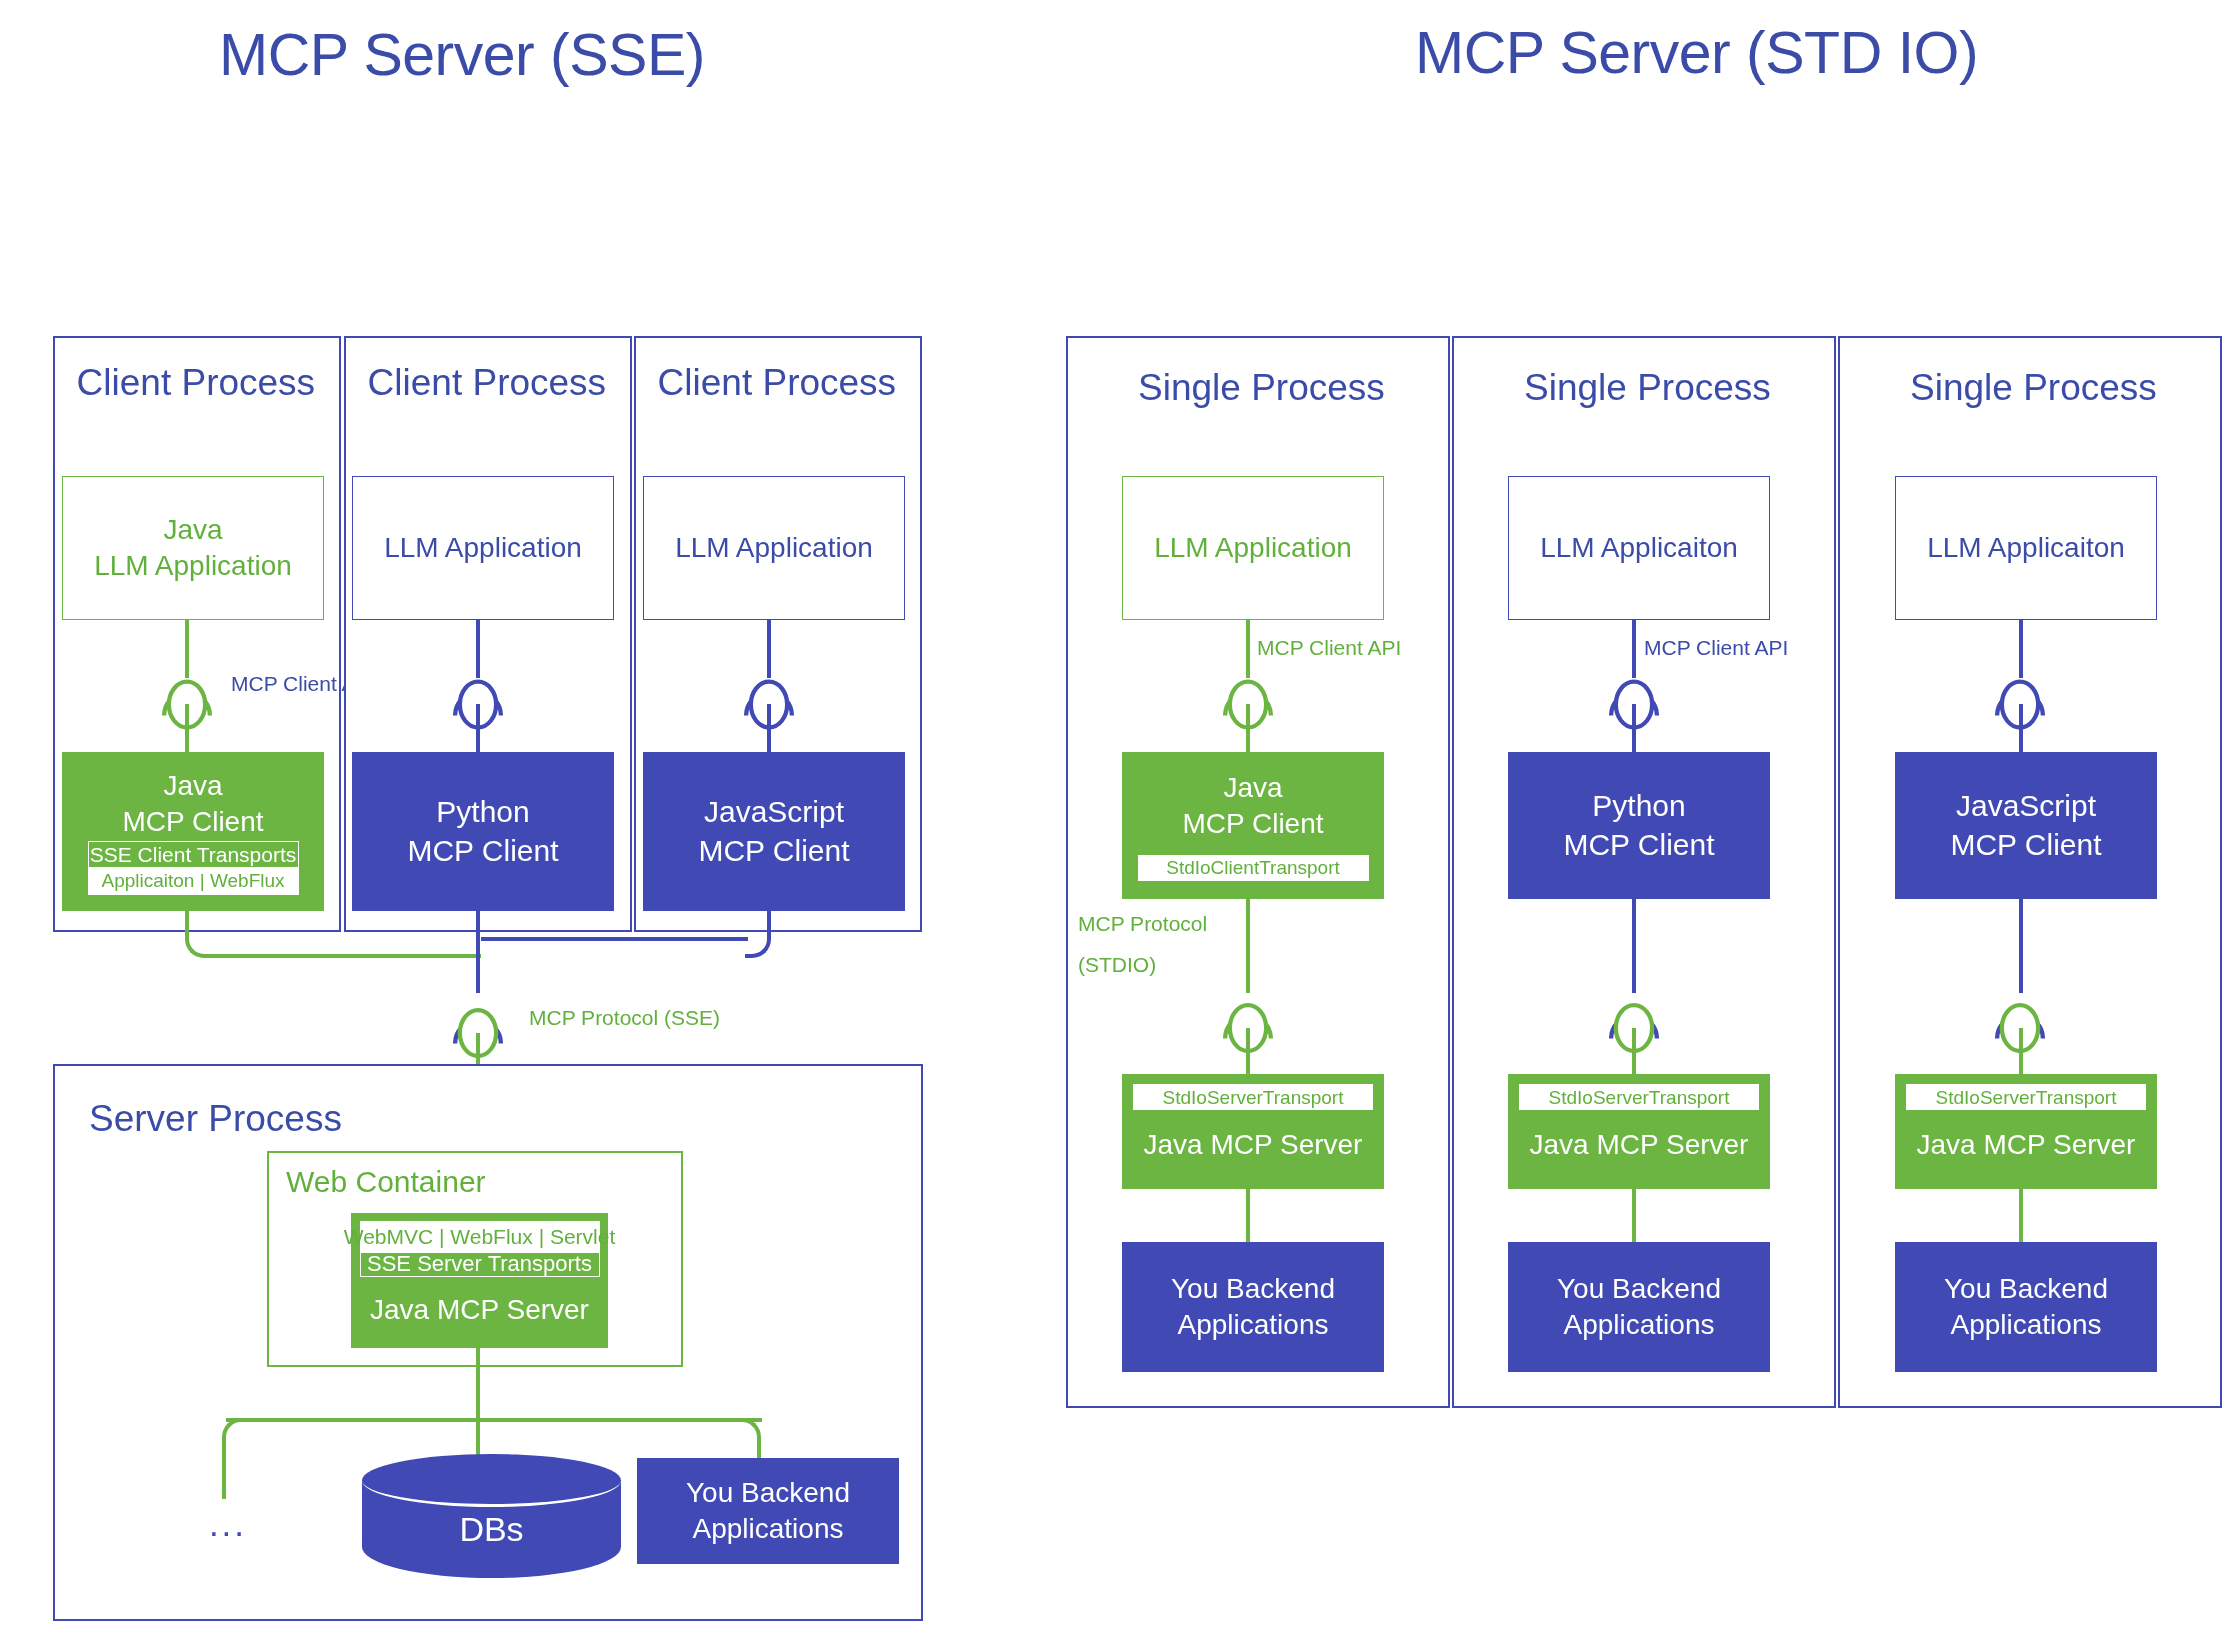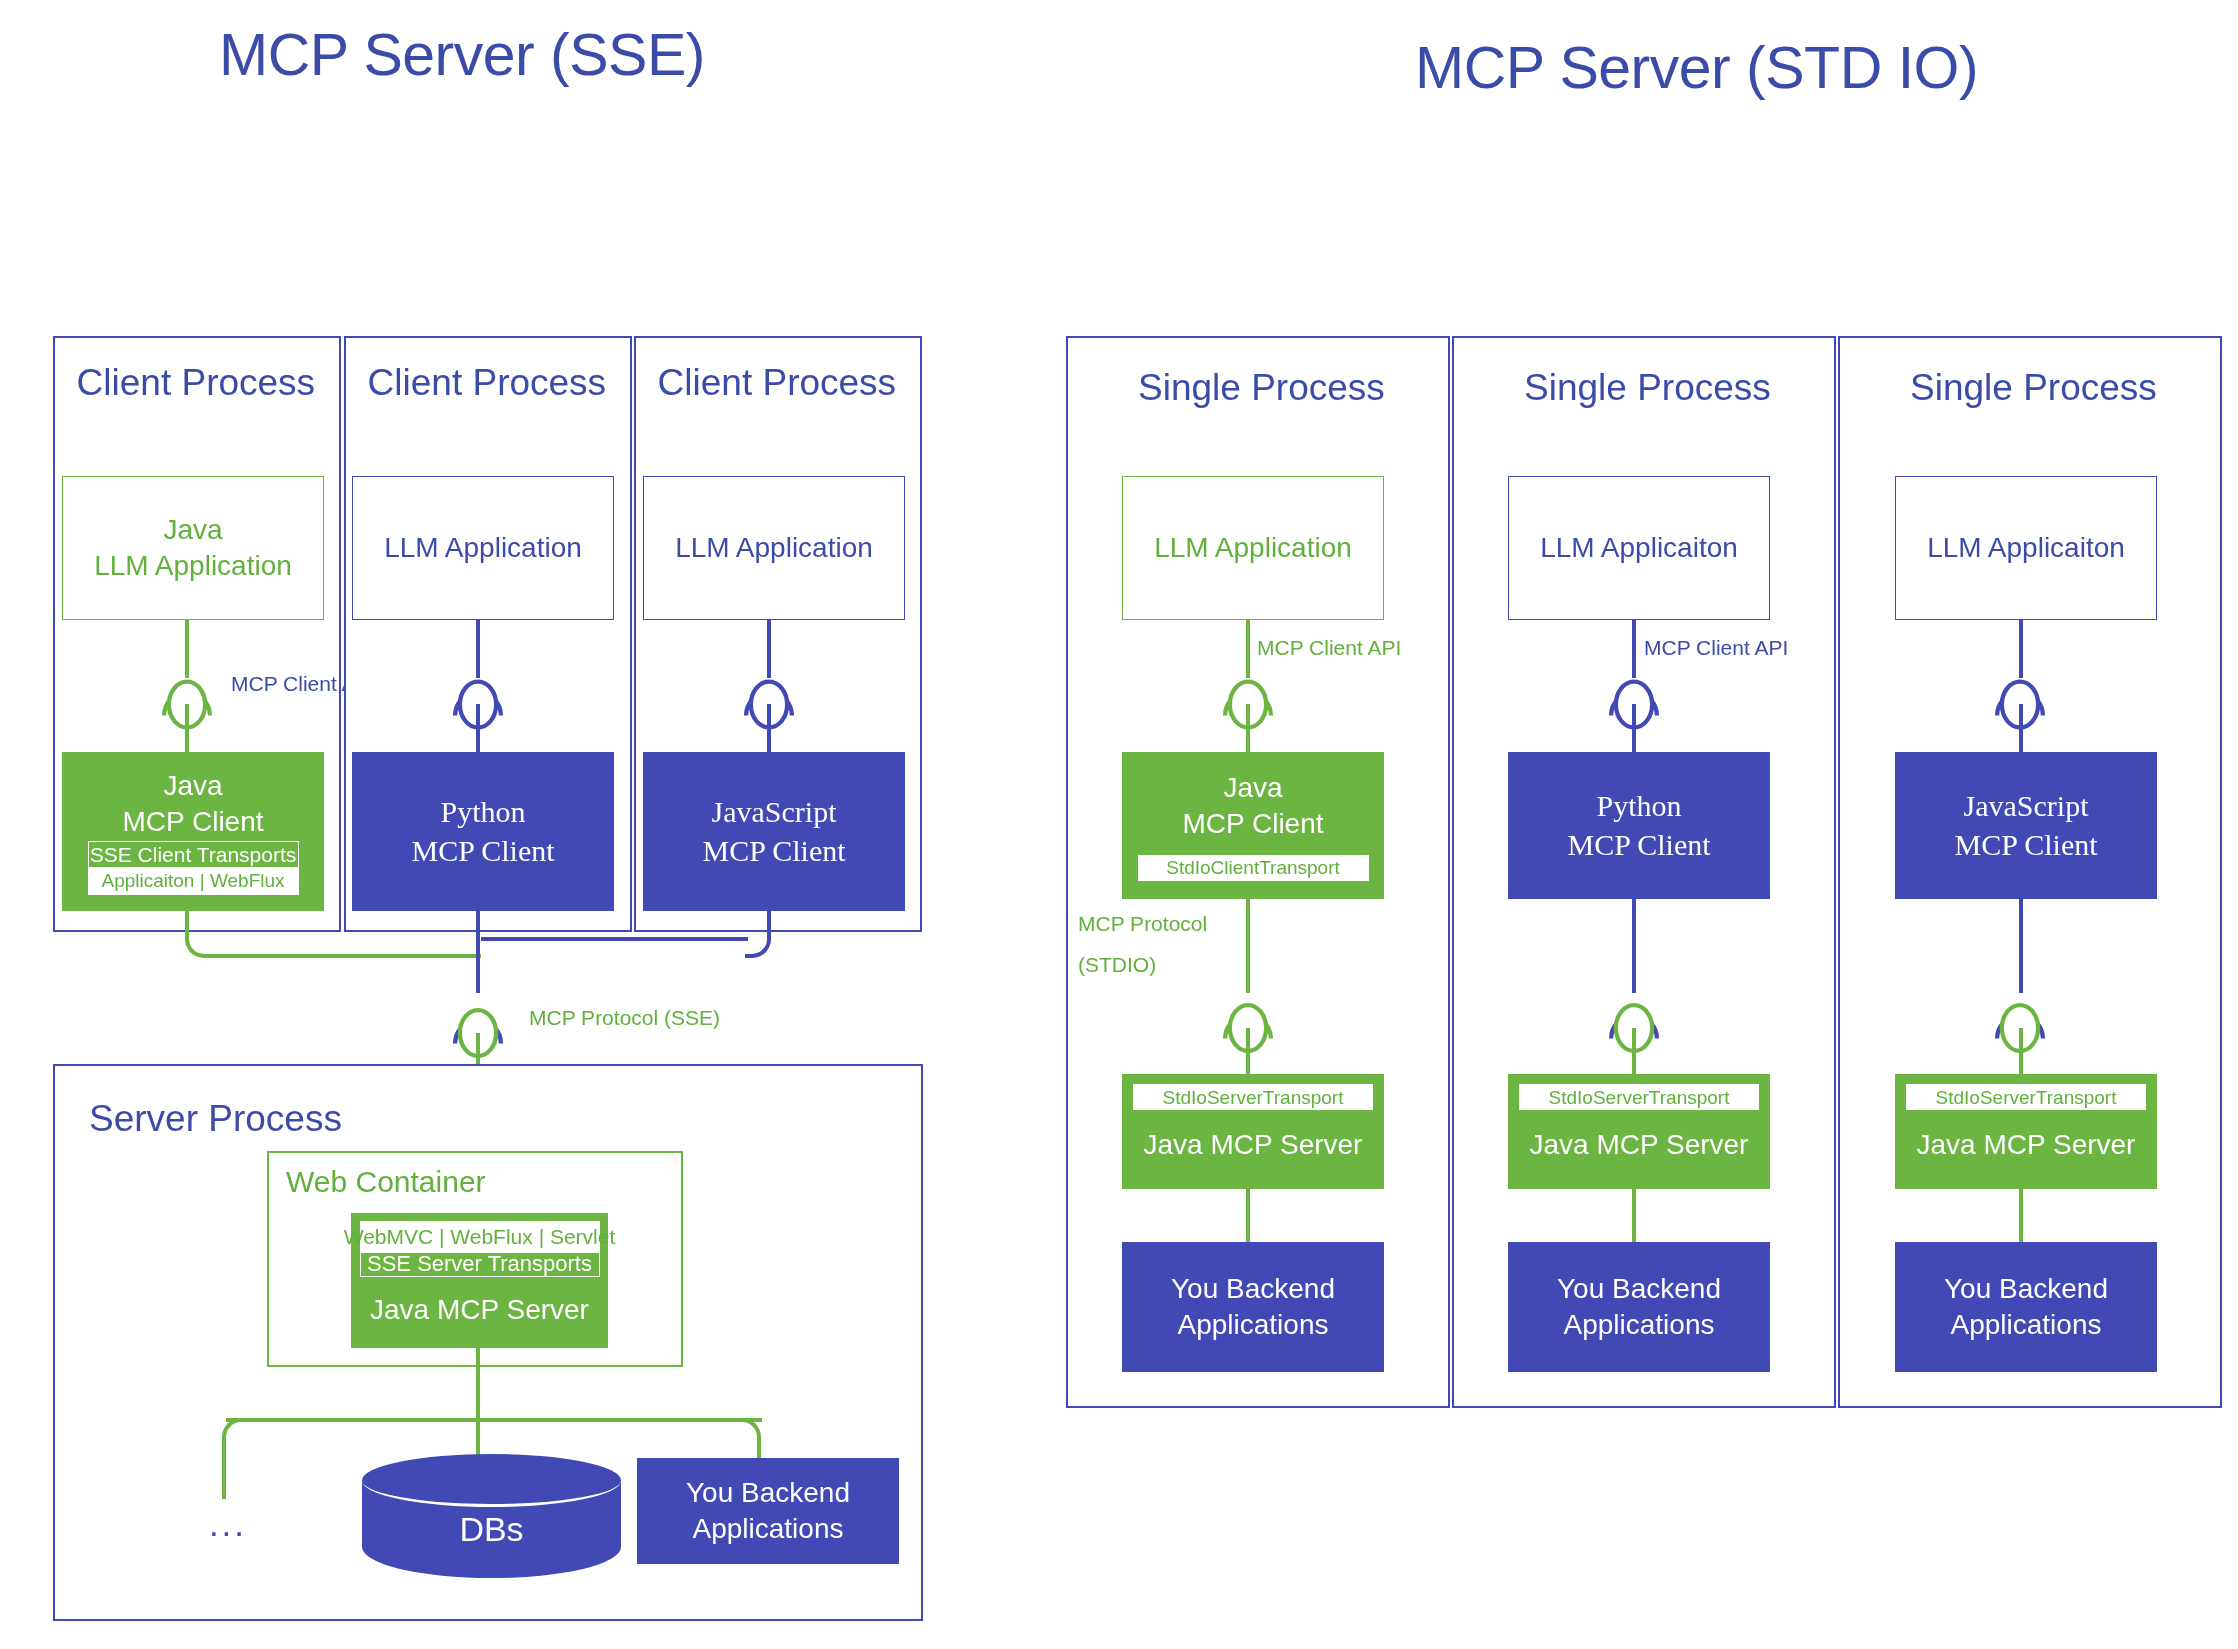--- a/index.html
+++ b/index.html
@@ -26,21 +26,21 @@
 
   
   .box{display:flex;flex-direction:column;align-items:center;justify-content:center;}
   .outline-green{border:1.9px solid #6CB543;background:#fff;color:#62B03C;}
   .outline-blue{border:1.9px solid #4049B4;background:#fff;color:#3A4BA8;}
   .fill-green{background:#6CB543;color:#fff;}
   .fill-blue{background:#4049B4;color:#fff;}
 
   .t-line{line-height:1.28;white-space:nowrap;}
   .fs58{font-size:28px;}
-  .fs62{font-size:30px;font-family:Liberation Serif, serif;}
+  .fs62{font-size:30px;}
   .fs44{font-size:21px;}
   .fs40{font-size:19px;}
 
   
   .strip{
     box-sizing:border-box;display:flex;align-items:center;justify-content:center;
     white-space:nowrap;line-height:1;
   }
   .strip-white-bg{background:#fff;color:#62B03C;}
   .strip-green-bg{background:#6CB543;color:#fff;}
@@ -68,21 +68,21 @@
   .cyl .lbl{position:absolute;width:100%;text-align:center;color:#fff;font-size:34px;line-height:1;}
 
   .dots{color:#4049B4;font-size:35px;line-height:1;letter-spacing:2.9px;}
 </style>
 </head>
 <body>
 
 <div class="stage">
 
   <div class="abs title" style="left:219px;top:26.4px;">MCP Server (SSE)</div>
-  <div class="abs title" style="left:1415px;top:39px;text-align:right;">MCP Server (STD IO)</div>
+  <div class="abs title" style="left:1415px;top:24px;text-align:right;">MCP Server (STD IO)</div>
 
   <div class="abs proc" style="left:53px;top:336px;width:288px;height:596px;">
     <div class="abs proc-label" style="left:21.6px;top:26.4px;">Client Process</div>
   </div>
 
   <div class="abs box outline-green" style="left:62px;top:476px;width:262px;height:144px;">
     <div class="t-line fs58">Java</div>
     <div class="t-line fs58">LLM Application</div>
   </div>
 

